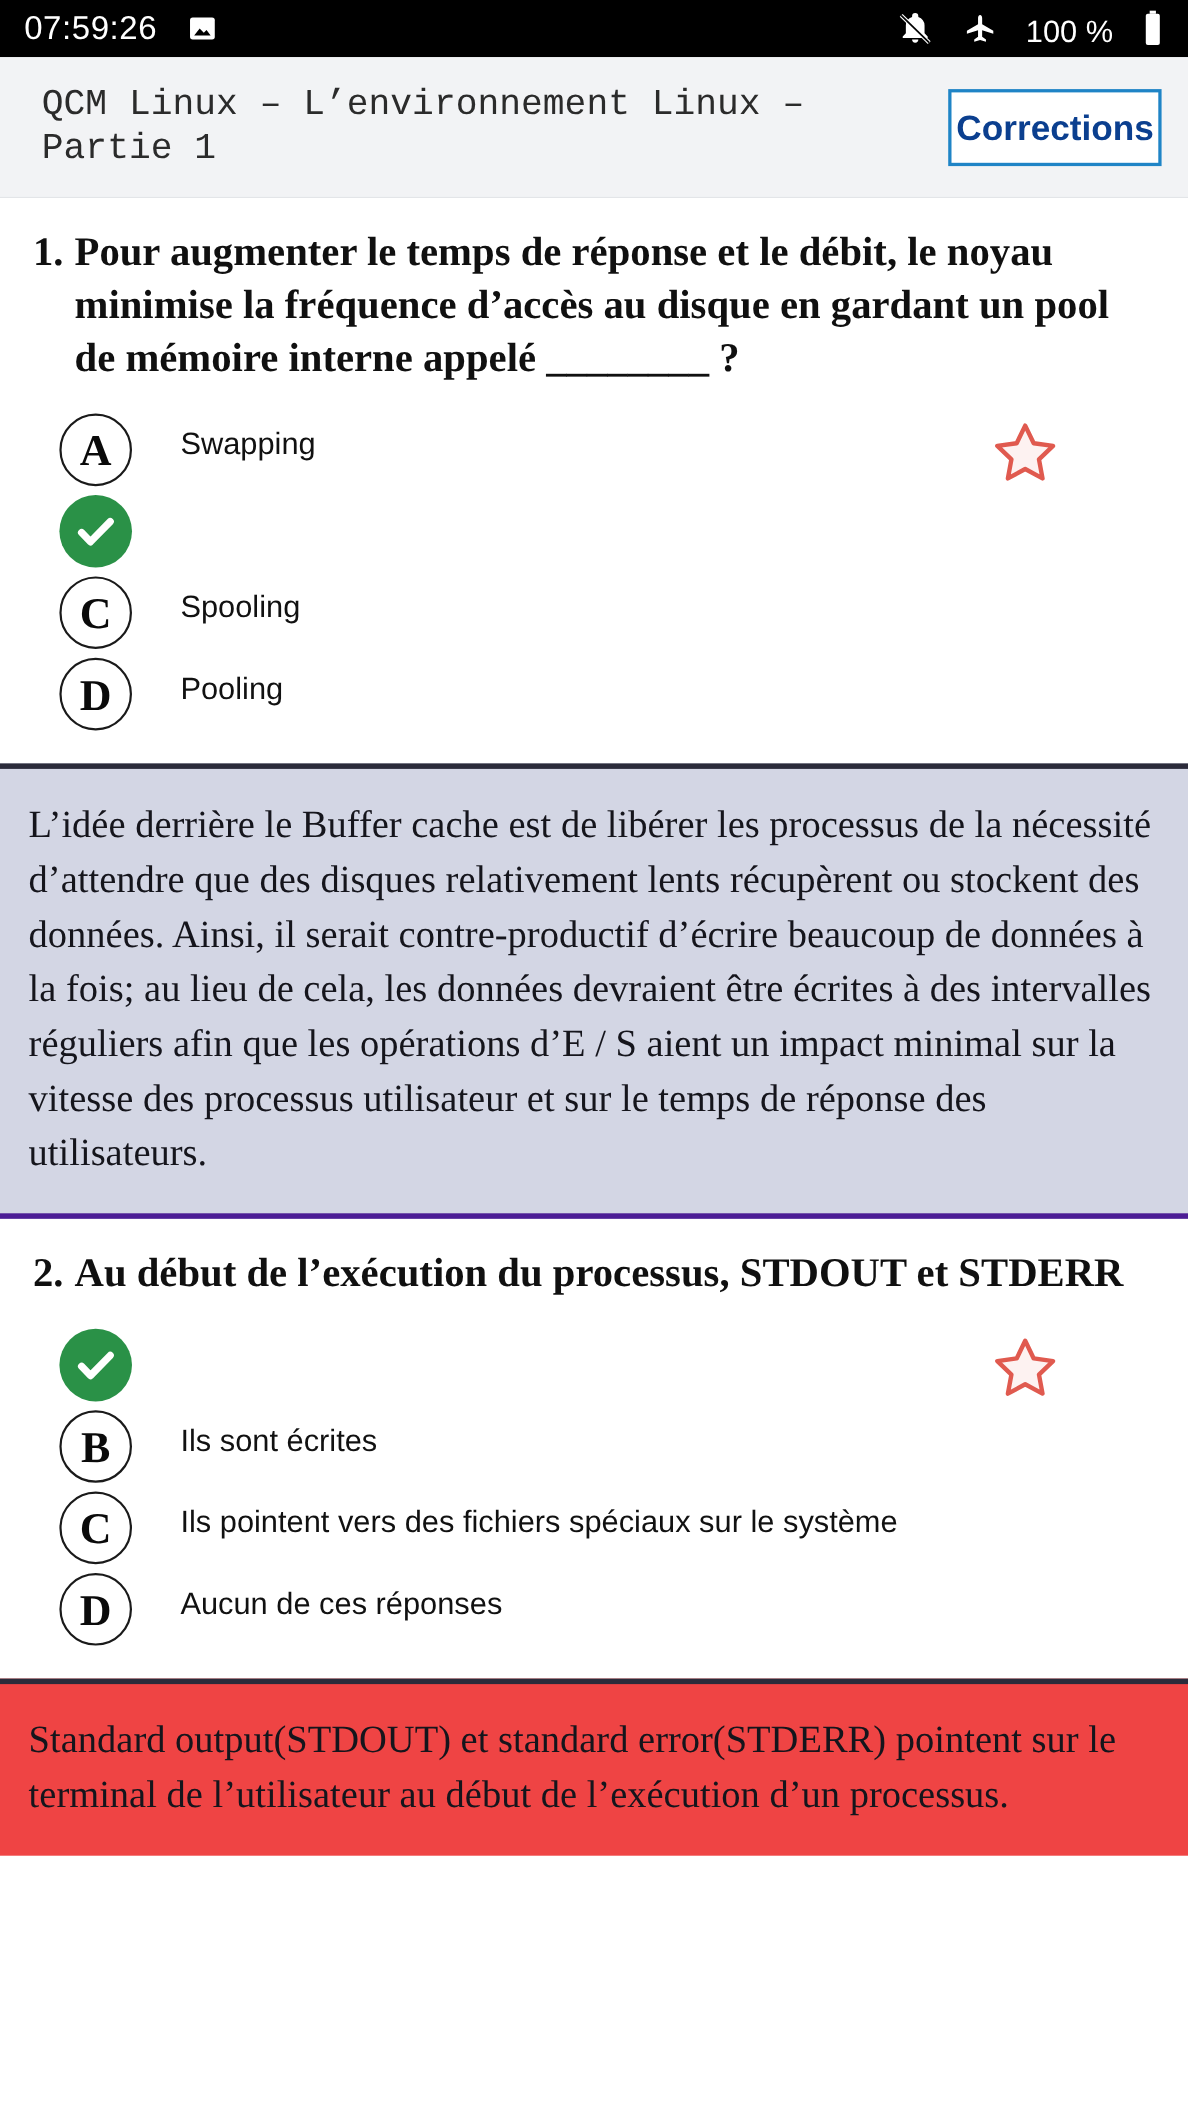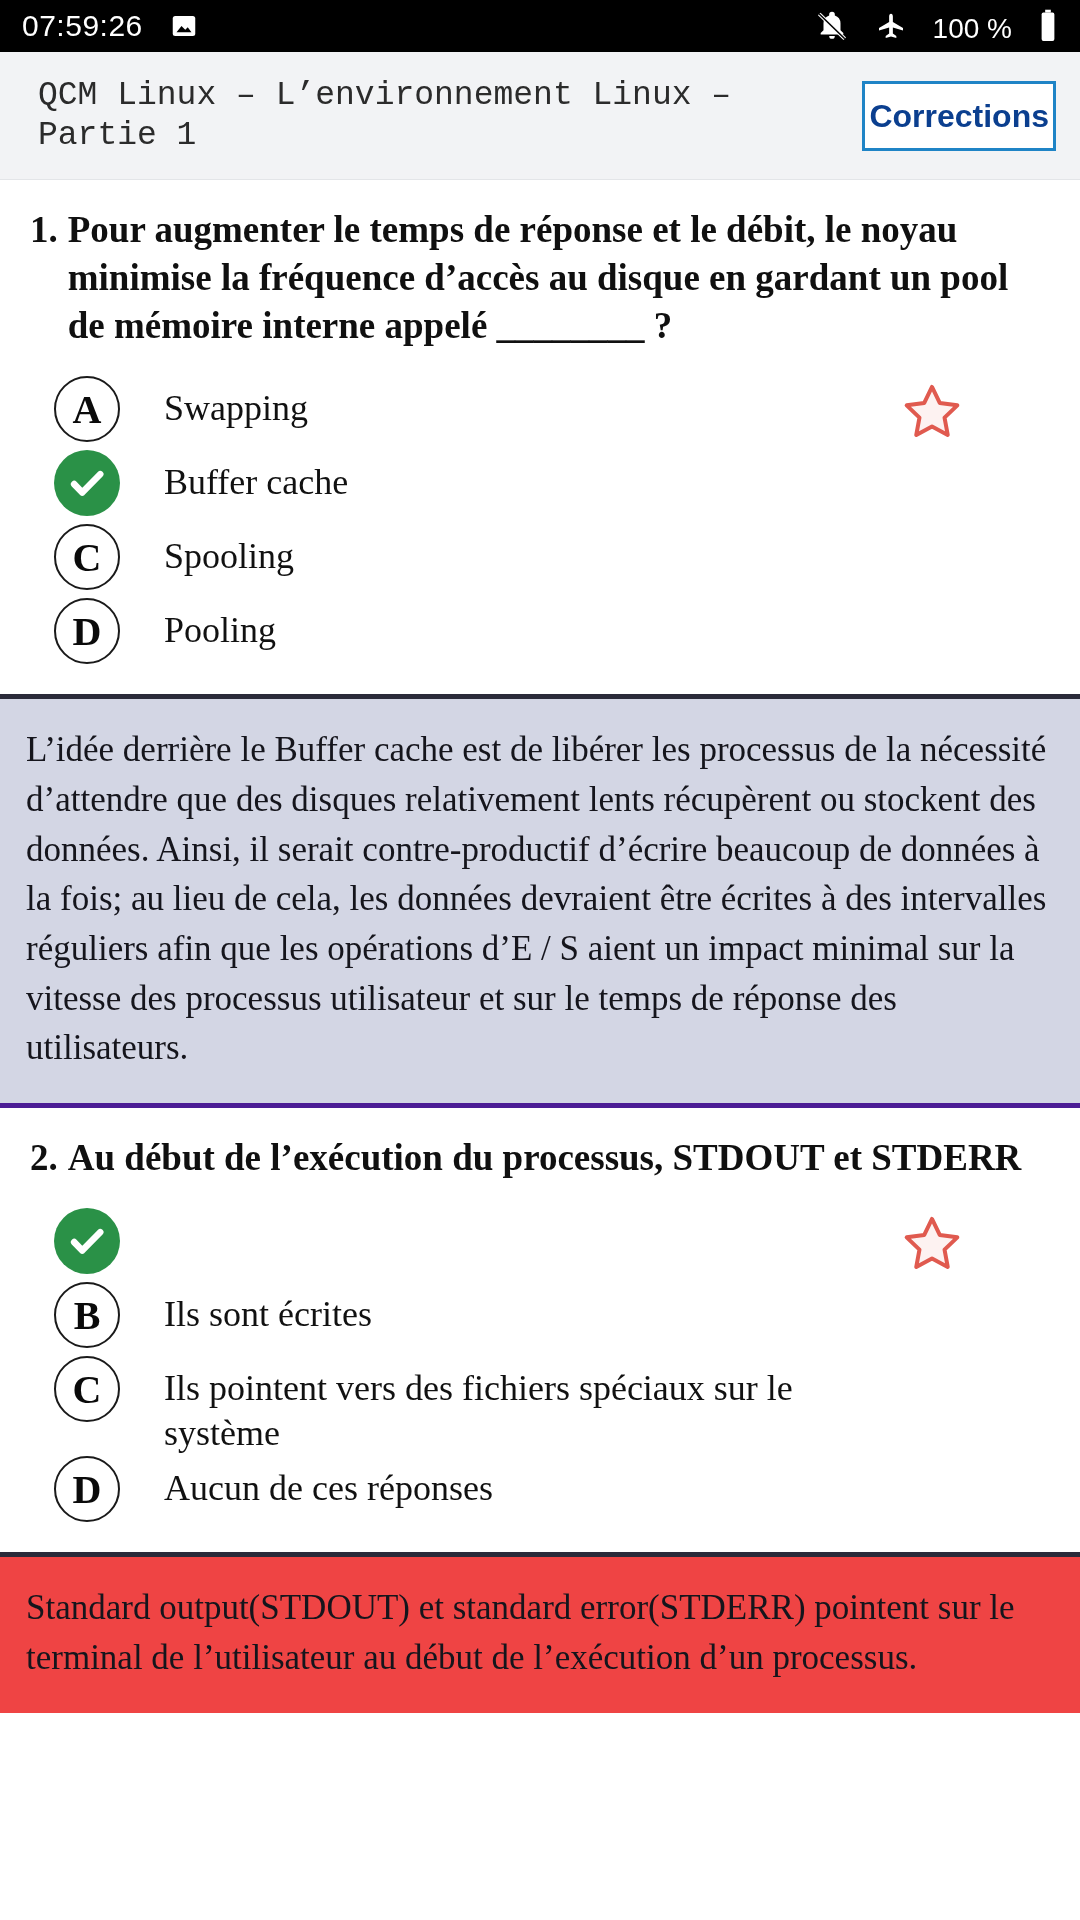--- a/index.html
+++ b/index.html
@@ -136,22 +136,22 @@
   .check-circle {
     width: 66px;
     height: 66px;
     border-radius: 50%;
     background: #2a9147;
     display: flex;
     align-items: center;
     justify-content: center;
   }
   .option-label {
-    font-family: Liberation Serif, serif;
-    font-size: 36px;
+    font-family: Liberation Sans, sans-serif;
+    font-size: 28px;
     color: #111111;
     line-height: 1.25;
     padding-top: 10px;
     flex: 1 1 auto;
     max-width: 740px;
   }
   .star-slot {
     position: absolute;
     right: 86px;
     top: 4px;
@@ -237,21 +237,20 @@
             </svg></div>
         </div>
         <div class="option-row">
           <div class="option-marker">
             <div class="check-circle" style="background:#2a9147">
               <svg width="44" height="44" viewBox="0 0 24 24">
                 <path d="M5 12.6l4.4 4.6L19.2 7.2" fill="none" stroke="#ffffff" stroke-width="3.6" stroke-linecap="round" stroke-linejoin="round"></path>
               </svg>
             </div>
           </div>
-          <div class="option-label">Buffer cache</div>
         </div>
         <div class="option-row">
           <div class="option-marker">
             <div class="letter-circle">C</div>
           </div>
           <div class="option-label">Spooling</div>
         </div>
         <div class="option-row">
           <div class="option-marker">
             <div class="letter-circle">D</div>

